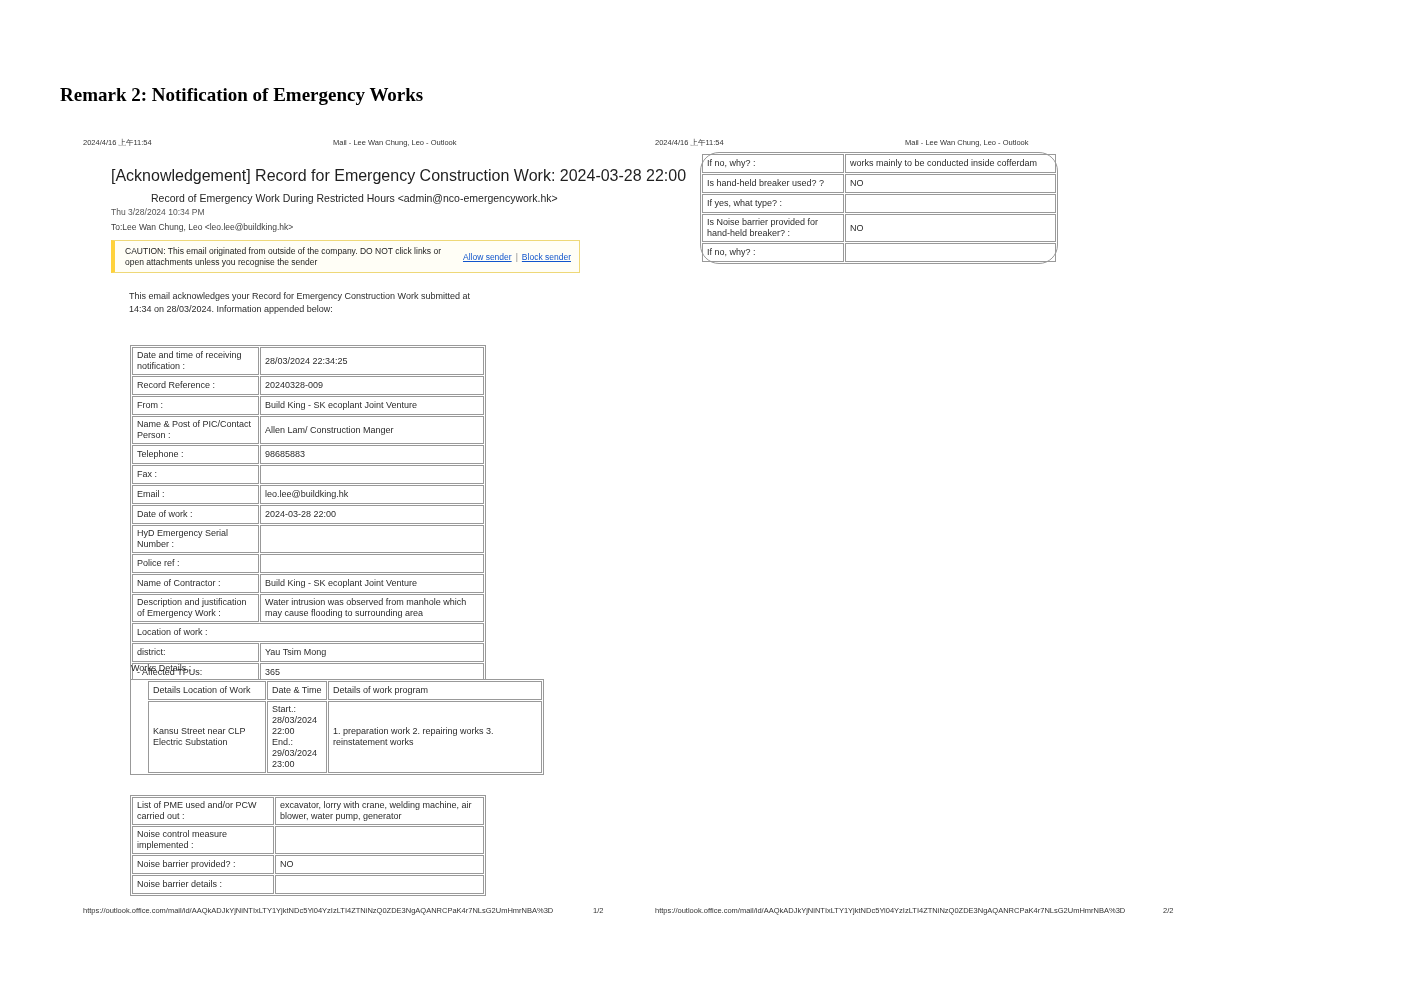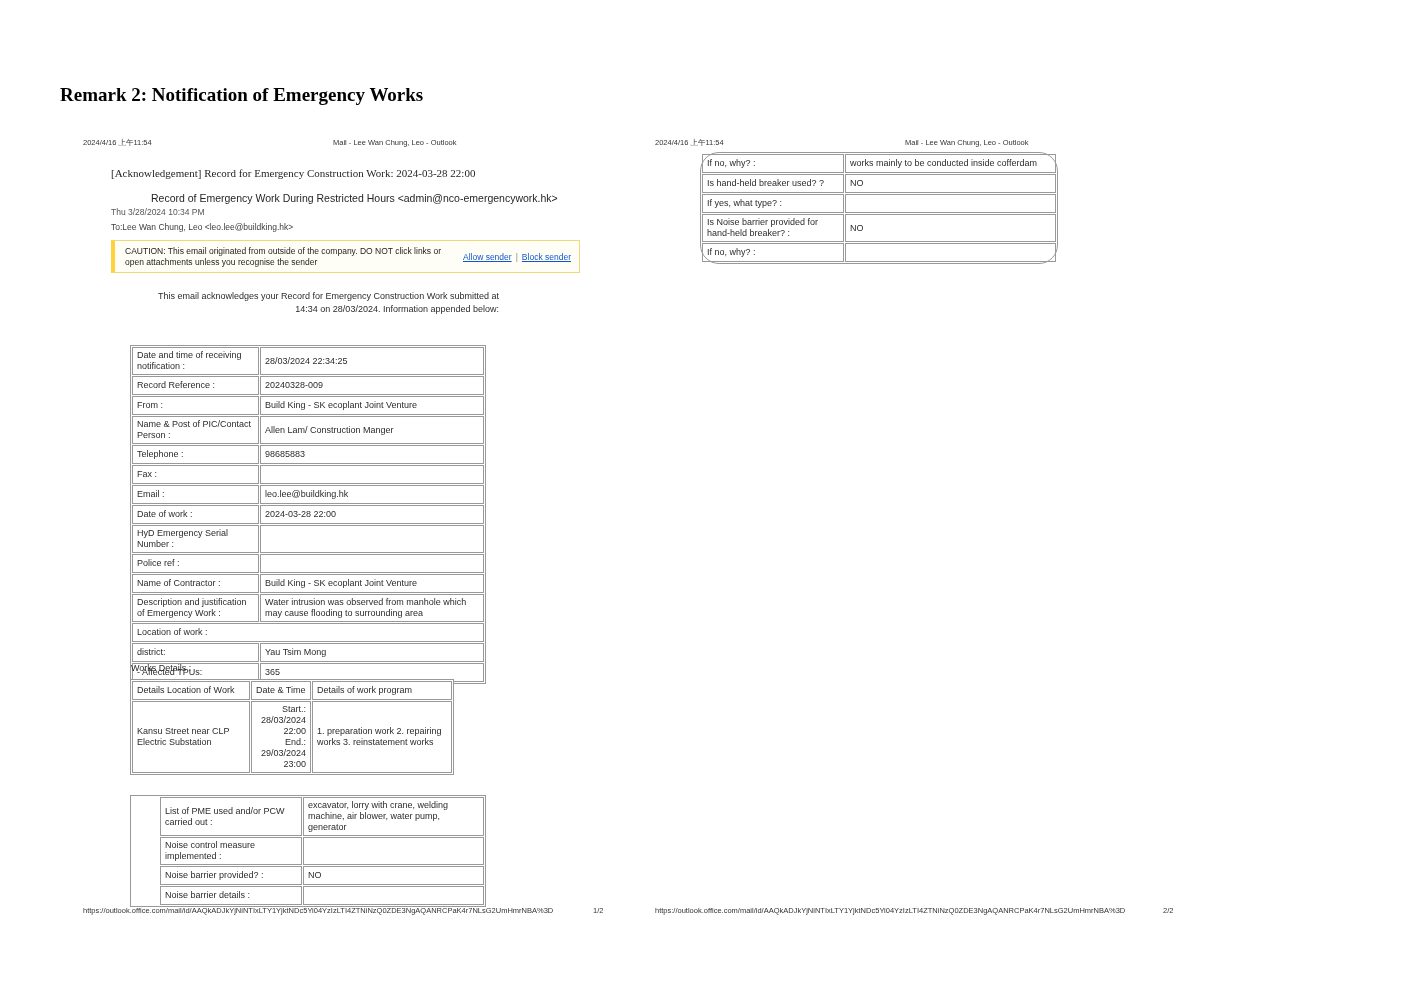--- a/index.html
+++ b/index.html
@@ -2,32 +2,32 @@
 <html><head>
 <meta charset="utf-8">
 <style>
   html,body{margin:0;padding:0;background:#fff;}
   #canvas{position:relative;width:1403px;height:993px;background:#ffffff;overflow:hidden;
           font-family:"Liberation Sans", sans-serif;color:#333;}
   .abs{position:absolute;}
   .doc-title{font-family:"Liberation Serif","DejaVu Serif",serif;font-weight:bold;font-size:19px;color:#000;}
   .pg-head{font-size:7.5px;color:#333;white-space:nowrap;}
   .pg-foot{font-size:7.5px;color:#333;white-space:nowrap;}
-  .subject{font-size:11px;color:#1f1f1f;white-space:nowrap;font-family:Liberation Serif, serif;}
+  .subject{font-size:16px;color:#1f1f1f;white-space:nowrap;}
   .sender{font-size:10.5px;color:#252525;white-space:nowrap;}
   .meta{font-size:8.5px;color:#3c3c3c;white-space:nowrap;}
   .caution{display:flex;align-items:center;width:469px;box-sizing:border-box;
            background:#FFFEF6;border:1px solid #EED878;border-left:4px solid #FFD23B;
            padding:4px 8px 4px 10px;min-height:33px;}
   .caution-text{font-size:8.5px;line-height:11px;color:#222;width:332px;}
   .caution-links{margin-left:auto;font-size:8.5px;white-space:nowrap;}
   .caution-links a{color:#1155CC;text-decoration:underline;cursor:pointer;}
   .caution-sep{color:#888;margin:0 4px;}
   .body-text{font-size:9px;line-height:13px;color:#2b2b2b;}
-  .pre{white-space:pre-line;text-align:right;}
+  .pre{white-space:pre-line;}
   .doc-table{border-collapse:separate;border-spacing:1px;border:1px solid #999;
              table-layout:fixed;background:#fff;}
   .doc-table td{border:1px solid #999;font-size:9px;line-height:11px;color:#2b2b2b;
                 padding:2px 4px;vertical-align:middle;overflow:hidden;height:13px;}
   .section-label{font-size:9px;color:#2b2b2b;}
   .works-dt{vertical-align:middle;}
 </style>
 </head>
 <body>
 
@@ -116,21 +116,21 @@
         </tr>
         <tr>
           <td>- Affected TPUs:</td>
           <td>365</td>
         </tr>
       </tbody>
   </table>
 
   <div class="abs section-label" style="left:131px;top:663px;">Works Details :</div>
 
-  <table class="abs doc-table" style="left:130px;top:679px;width:324px;">
+  <table class="abs doc-table" style="left:130px;top:679px;width:414px;padding-left:16px;">
     <colgroup>
         <col style="width:118px;">
         <col style="width:60px;">
         <col>
       </colgroup>
     <tbody>
       <tr>
         <td>Details Location of Work</td>
         <td>Date &amp; Time</td>
         <td>Details of work program</td>
@@ -141,21 +141,21 @@
 28/03/2024
 22:00
 End.:
 29/03/2024
 23:00</td>
         <td>1. preparation work 2. repairing works 3. reinstatement works</td>
       </tr>
     </tbody>
   </table>
 
-  <table class="abs doc-table" style="left:130px;top:795px;width:356px;padding-left:28px;">
+  <table class="abs doc-table" style="left:130px;top:795px;width:356px;">
     <colgroup>
         <col style="width:142px;">
         <col>
       </colgroup>
     <tbody>
         <tr>
           <td>List of PME used and/or PCW carried out :</td>
           <td>excavator, lorry with crane, welding machine, air blower, water pump, generator</td>
         </tr>
         <tr>

